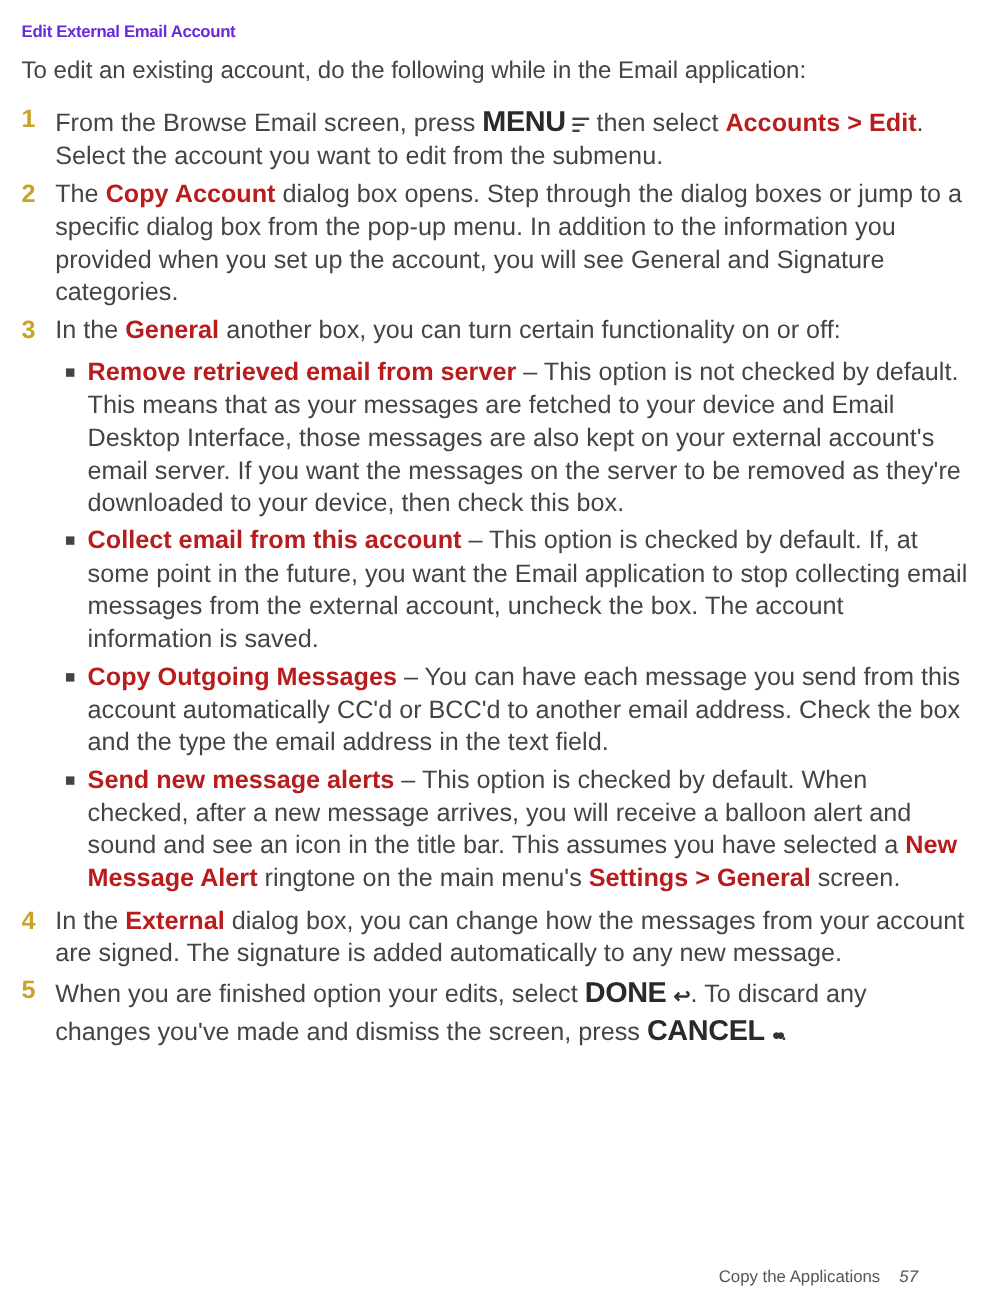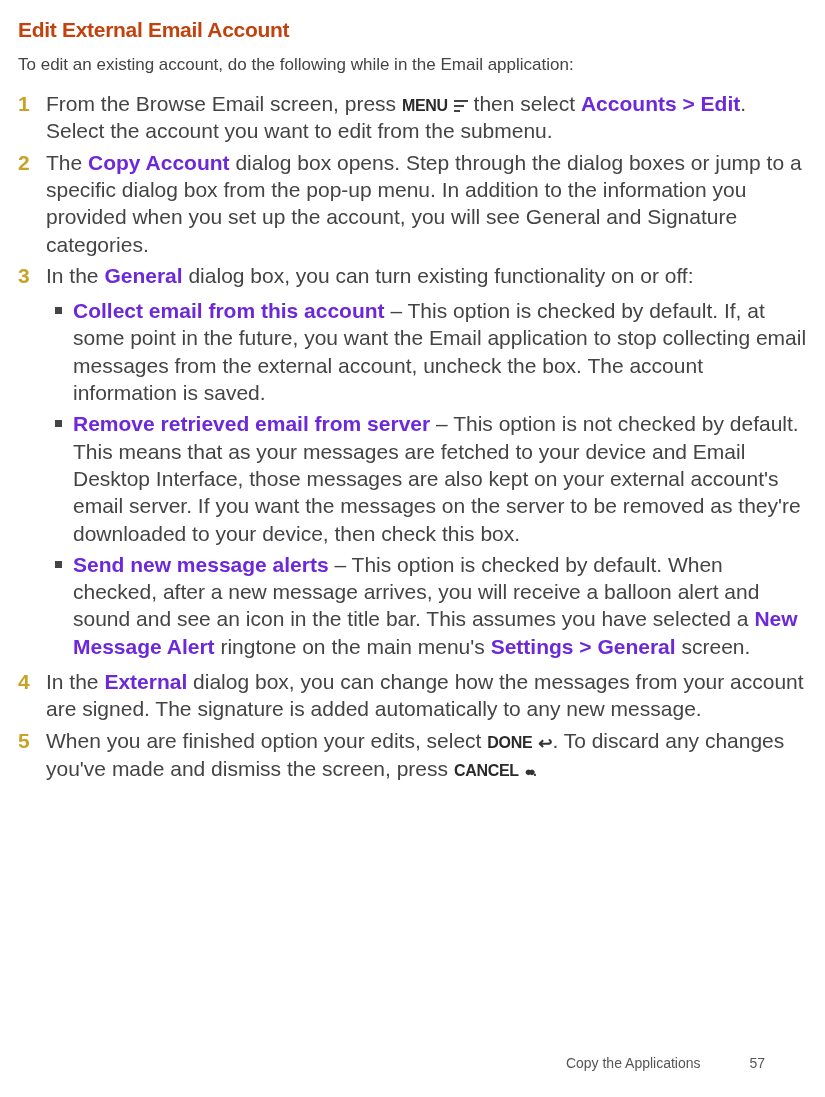--- a/index.html
+++ b/index.html
@@ -10,29 +10,29 @@
     body {
       font-family: Arial, Helvetica, sans-serif;
       width: 825px;
       height: 1097px;
       padding: 18px 18px 0 18px;
       background: #fff;
       color: #3a3a3a;
       position: relative;
     }
     .heading {
-      font-size: 21px;
+      font-size: 14px;
       font-weight: bold;
-      color: #c2410c;
+      color: #6d28d9;
       font-family: Arial, Helvetica, sans-serif;
       letter-spacing: -0.3px;
       margin-bottom: 12px;
     }
     .intro {
-      font-size: 17px;
+      font-size: 20px;
       color: #444;
       margin-bottom: 14px;
       line-height: 1.3;
     }
     ol.main-list {
       list-style: none;
       counter-reset: item;
     }
     ol.main-list > li {
       position: relative;
@@ -47,25 +47,25 @@
       content: counter(item);
       position: absolute;
       left: 0;
       top: 0;
       font-weight: bold;
       color: #c9a227;
       font-size: 21px;
     }
     .bold {
       font-weight: bold;
-      color: #6d28d9;
+      color: #b91c1c;
     }
     .menu-label {
       font-weight: bold;
-      font-size: 16px;
+      font-size: 24px;
       font-family: Arial, Helvetica, sans-serif;
       letter-spacing: -0.3px;
       color: #2a2a2a;
     }
     .icon-menu {
       display: inline-block;
       width: 14px;
       height: 12px;
       vertical-align: -1px;
       background-image: linear-gradient(#444, #444), linear-gradient(#444, #444), linear-gradient(#444, #444);
@@ -110,45 +110,49 @@
       background: #444;
     }
     .footer {
       position: absolute;
       bottom: 26px;
       right: 60px;
       font-size: 14px;
       color: #555;
     }
     .page-num {
-      margin-left: 45px;
+      margin-left: 12px;
+      font-style: italic;
     }
   </style>
 </head>
 <body>
 
 <div class="heading">Edit External Email Account</div>
 
 <div class="intro">To edit an existing account, do the following while in the Email application:</div>
 
 <ol class="main-list">
   <li>
     <span>From the Browse Email screen, press </span><span class="menu-label">MENU</span> <span class="icon-menu"></span><span> then select </span><span class="bold">Accounts &gt; Edit</span><span>. Select the account you want to edit from the submenu.</span>
   </li>
   <li>
     <span>The </span><span class="bold">Copy Account</span><span> dialog box opens. Step through the dialog boxes or jump to a specific dialog box from the pop-up menu. In addition to the information you provided when you set up the account, you will see General and Signature categories.</span>
   </li>
   <li>
-    <span>In the </span><span class="bold">General</span><span> dialog box, you can turn existing functionality on or off:</span>
+    <span>In the </span><span class="bold">General</span><span> another box, you can turn certain functionality on or off:</span>
     <ul class="sub-list">
+      <li>
+        <span class="bold">Remove retrieved email from server</span><span> – This option is not checked by default. This means that as your messages are fetched to your device and Email Desktop Interface, those messages are also kept on your external account's email server. If you want the messages on the server to be removed as they're downloaded to your device, then check this box.</span>
+      </li>
       <li>
         <span class="bold">Collect email from this account</span><span> – This option is checked by default. If, at some point in the future, you want the Email application to stop collecting email messages from the external account, uncheck the box. The account information is saved.</span>
       </li>
       <li>
-        <span class="bold">Remove retrieved email from server</span><span> – This option is not checked by default. This means that as your messages are fetched to your device and Email Desktop Interface, those messages are also kept on your external account's email server. If you want the messages on the server to be removed as they're downloaded to your device, then check this box.</span>
+        <span class="bold">Copy Outgoing Messages</span><span> – You can have each message you send from this account automatically CC'd or BCC'd to another email address. Check the box and the type the email address in the text field.</span>
       </li>
       <li>
         <span class="bold">Send new message alerts</span><span> – This option is checked by default. When checked, after a new message arrives, you will receive a balloon alert and sound and see an icon in the title bar. This assumes you have selected a </span><span class="bold">New Message Alert</span><span> ringtone on the main menu's </span><span class="bold">Settings &gt; General</span><span> screen.</span>
       </li>
     </ul>
   </li>
   <li>
     <span>In the </span><span class="bold">External</span><span> dialog box, you can change how the messages from your account are signed. The signature is added automatically to any new message.</span>
   </li>
   <li>

